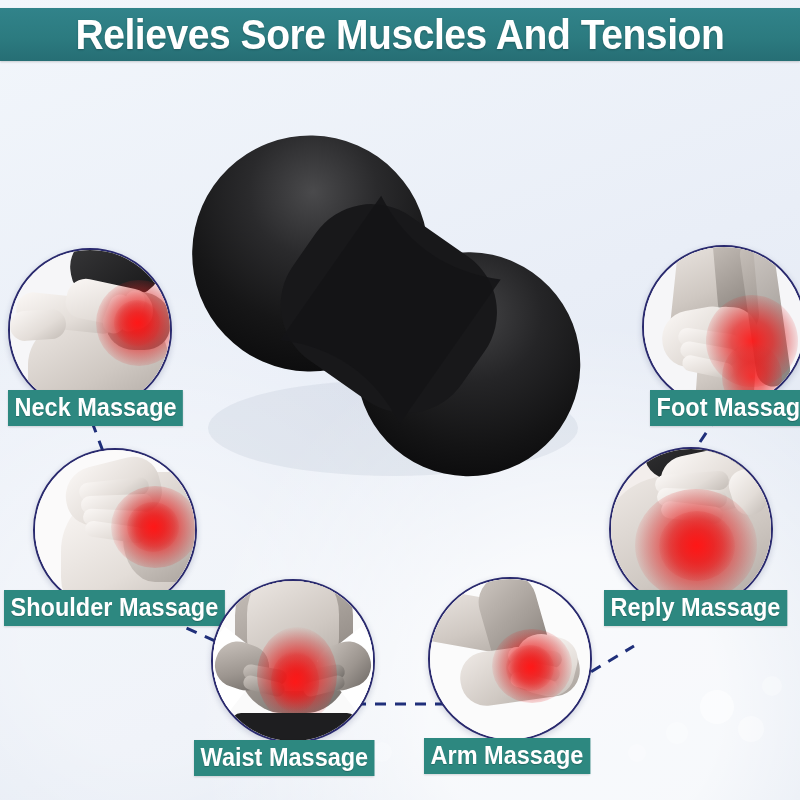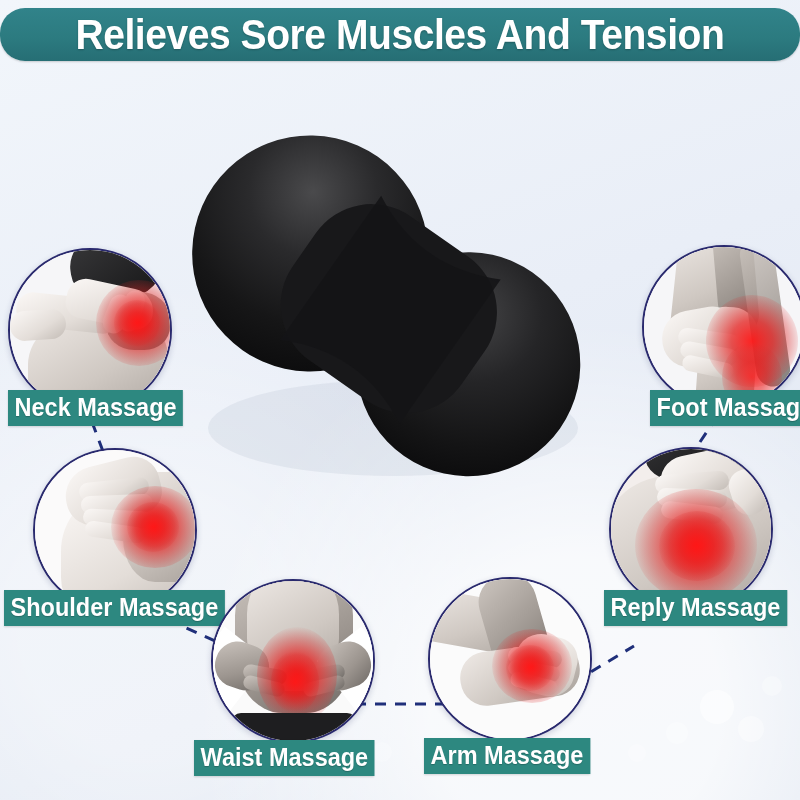--- a/index.html
+++ b/index.html
@@ -18,21 +18,20 @@
 
   
   .bokeh{position:absolute;border-radius:50%;background:rgba(255,255,255,.55);pointer-events:none;}
 
   
   .banner{
     position:absolute;left:0;top:8px;width:800px;height:53px;
     background:linear-gradient(180deg,#31838a 0%,#2c7b80 55%,#266e74 100%);
     display:flex;align-items:center;justify-content:center;
     box-shadow:0 1px 2px rgba(0,0,0,.18);
-    border-radius:25px;
   }
   .banner-text{
     color:#ffffff;font-size:42px;line-height:42px;font-weight:700;
     letter-spacing:-.5px;white-space:nowrap;
     transform:scaleX(.93);transform-origin:center;
     text-shadow:0 1px 2px rgba(0,0,0,.25);
   }
 
   
   #product{

